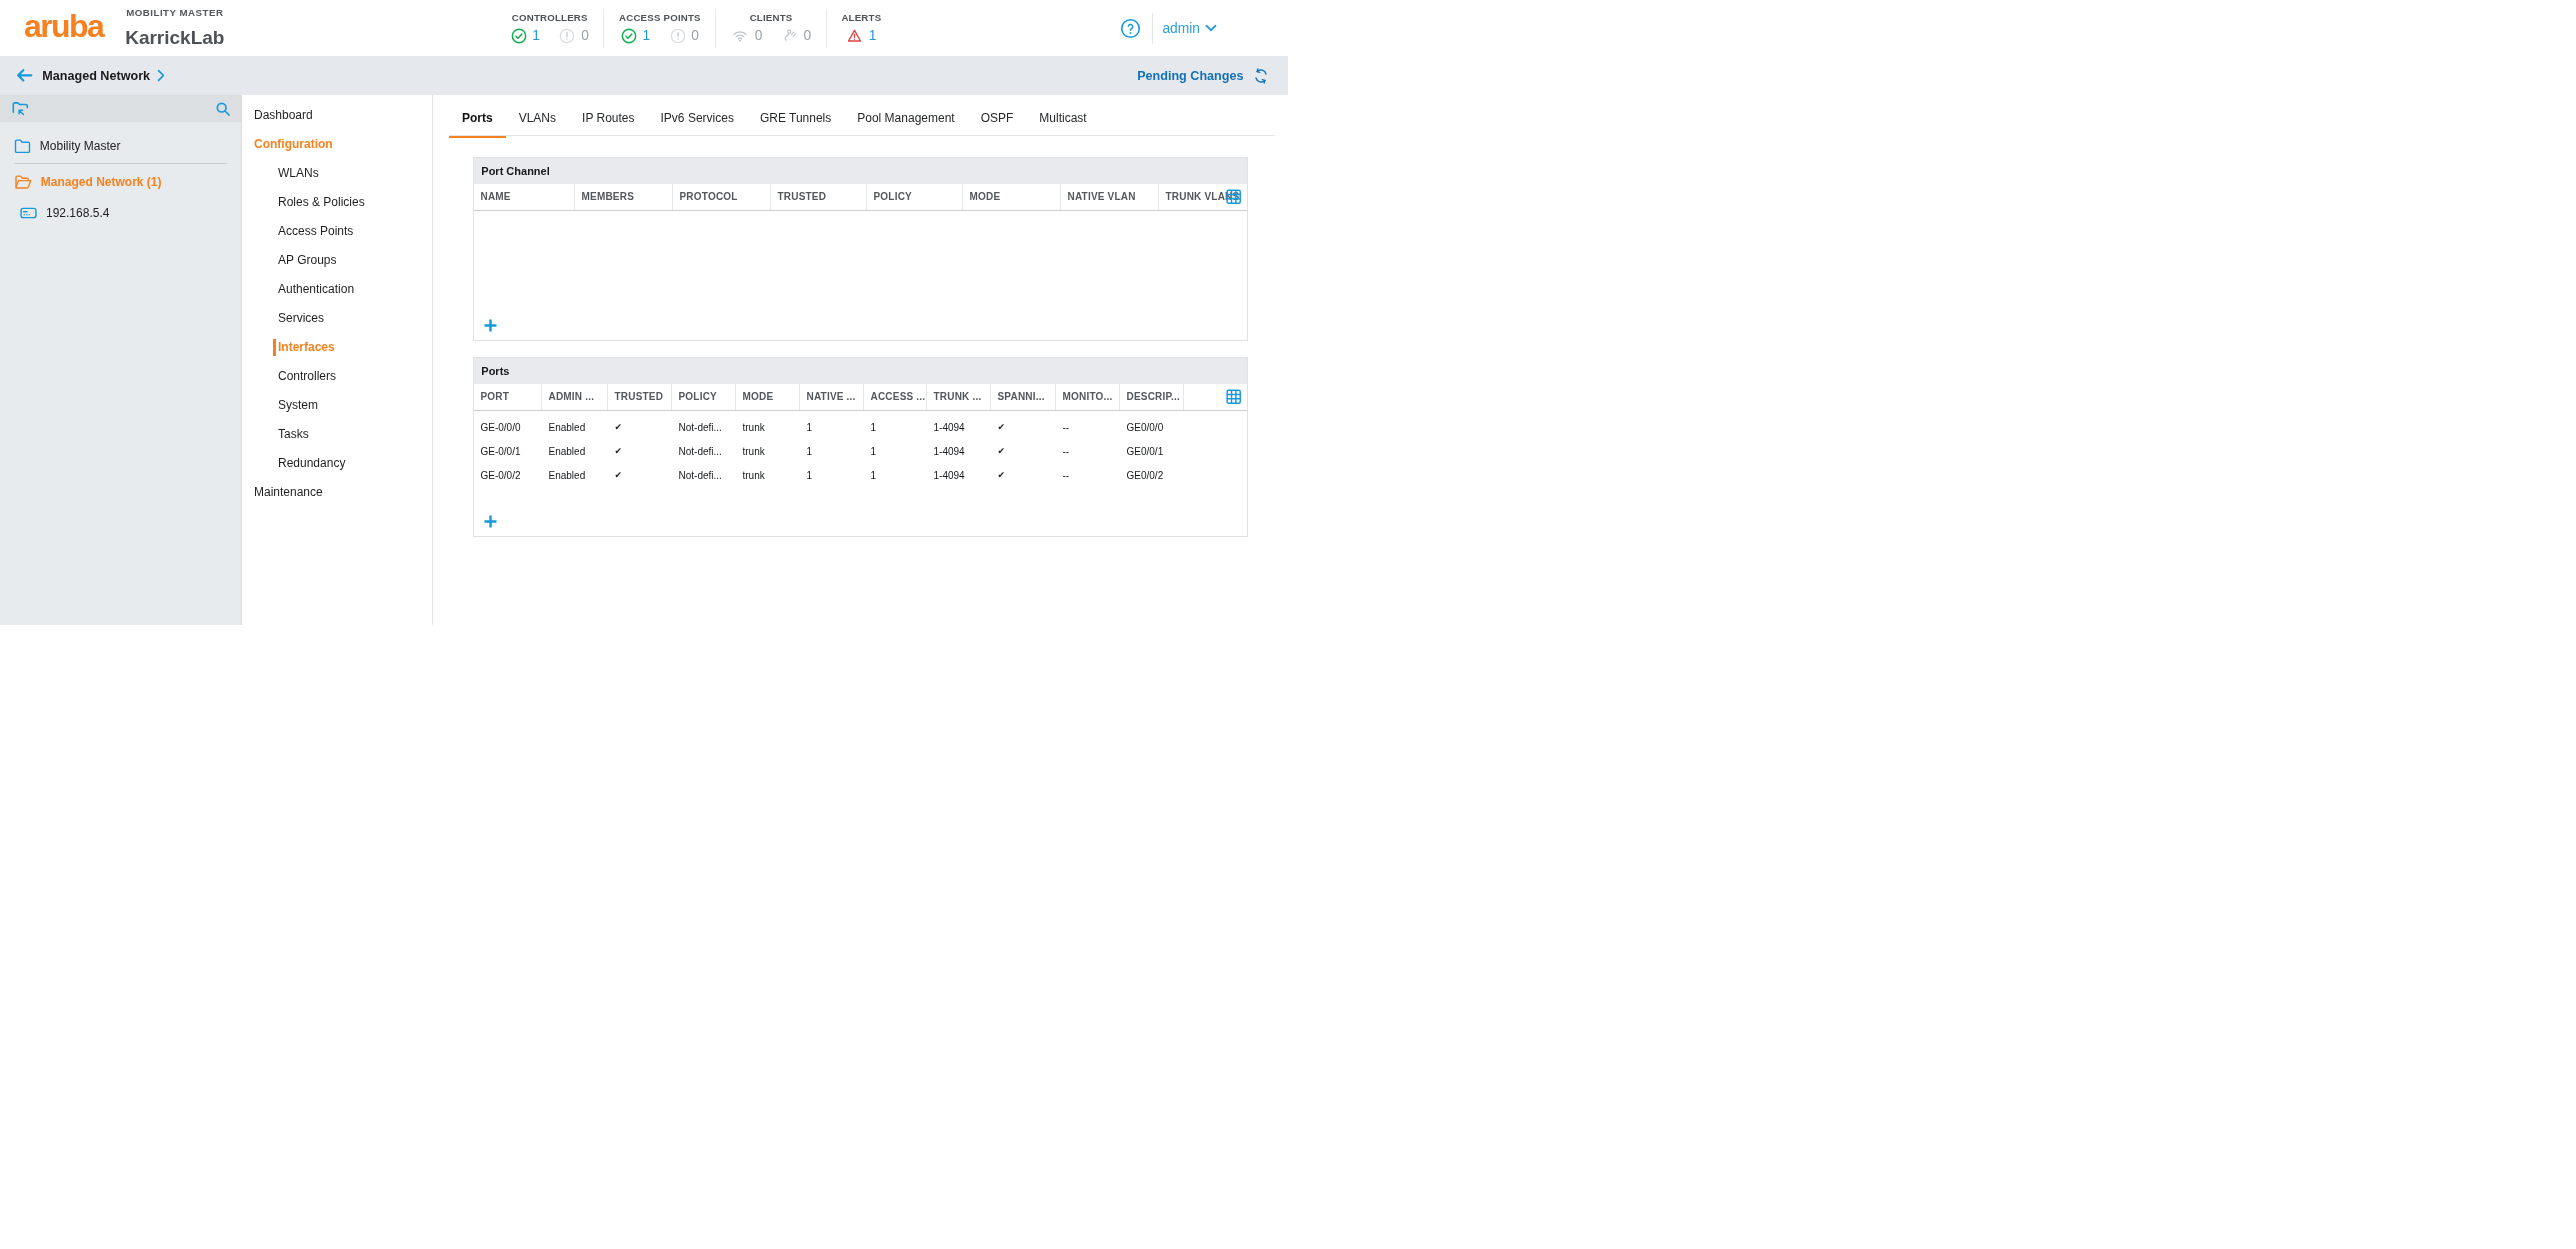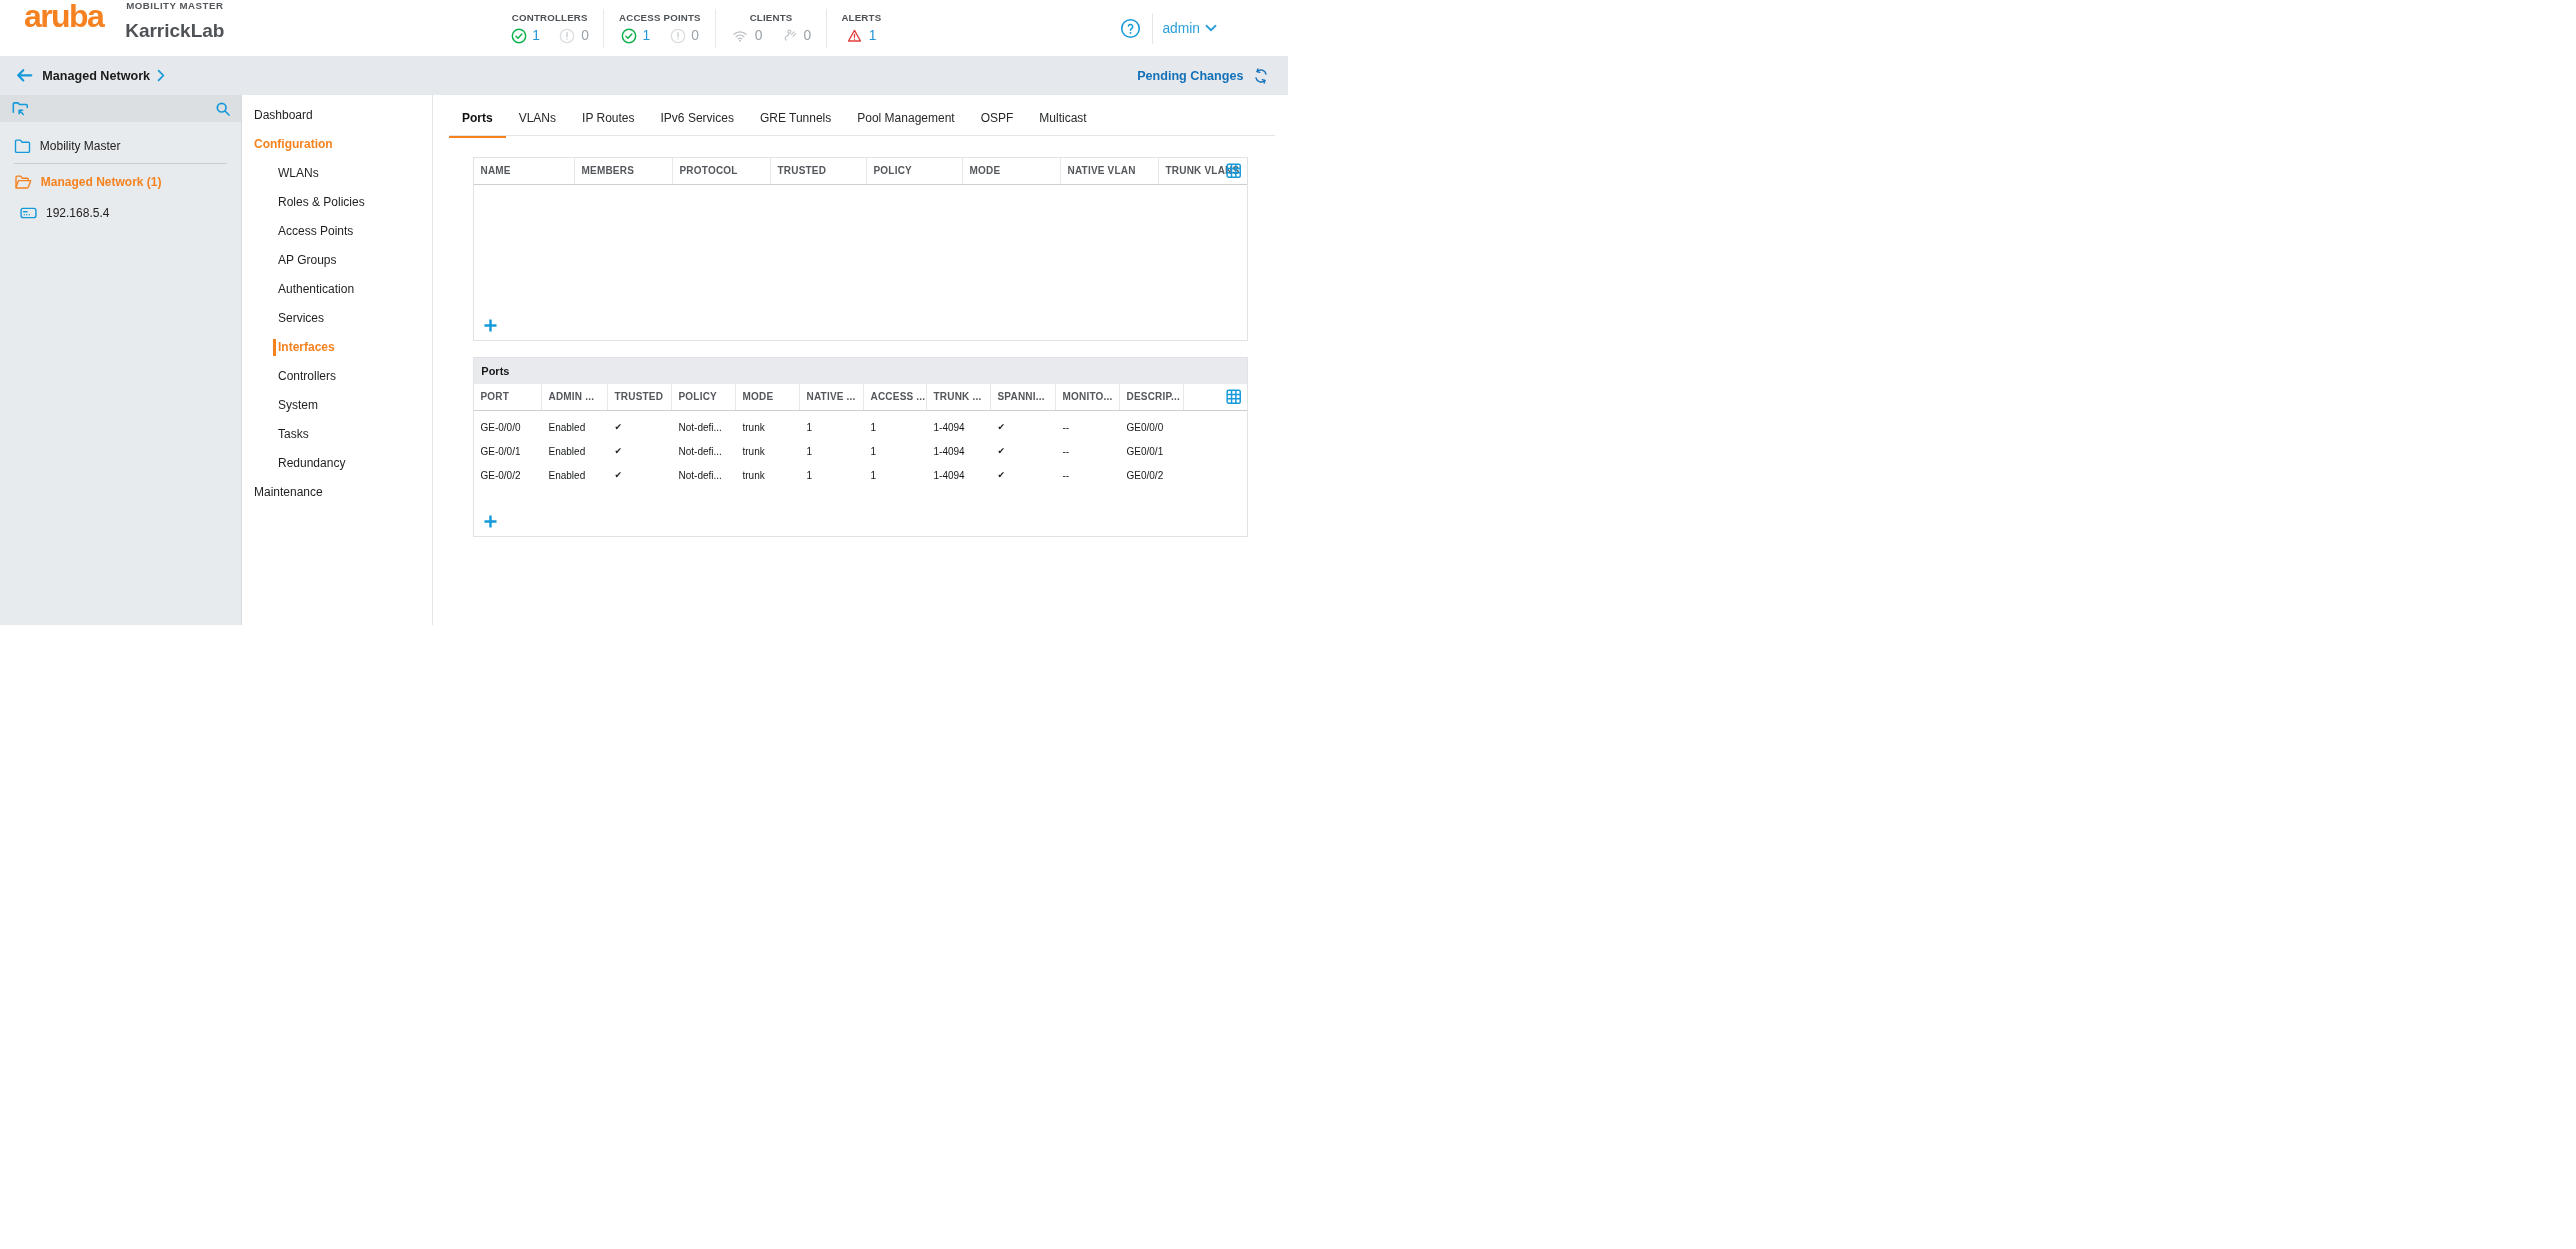--- a/index.html
+++ b/index.html
@@ -1,20 +1,20 @@
 <!DOCTYPE html>
 <html style="font-size:13px"><head>
 <meta charset="utf-8">
 <style>
   * { margin:0; padding:0; box-sizing:border-box; }
   html,body { width:1288px; height:625px; overflow:hidden; background:#fff;
     font-family:"Liberation Sans","DejaVu Sans",sans-serif; -webkit-font-smoothing:antialiased; }
 
   
-  .app-header { position:relative; height:56px; background:#fff; display:flex; }
+  .app-header { position:relative; height:56px; background:#fff; display:flex; align-items:center; }
   .logo { margin-left:24px; font-size:32px; font-weight:700; color:#f68121; letter-spacing:-1.6px; line-height:1;
           padding-bottom:4.9px; }
   .product { margin-left:22px; text-align:center; }
   .product .l1 { font-size:9.7px; font-weight:700; color:#53565a; letter-spacing:0.5px; }
   .product .l2 { font-size:19px; font-weight:700; color:#4e5256; margin-top:9px; }
 
   .stats { position:absolute; left:496px; top:0; height:56px; display:flex; align-items:center; }
   .stat-group { display:flex; flex-direction:column; align-items:center; justify-content:center;
                 padding:0 14.6px; height:39px; border-right:0.8px solid #e6e8ea; cursor:pointer; }
   .stat-group:last-child { border-right:none; }
@@ -310,20 +310,21 @@
       <div class="tab">IP Routes</div>
       <div class="tab">IPv6 Services</div>
       <div class="tab">GRE Tunnels</div>
       <div class="tab">Pool Management</div>
       <div class="tab">OSPF</div>
       <div class="tab">Multicast</div>
     </div>
     <div class="tab-line"></div>
 
     <div class="panel pc">
+      <div class="panel-header">Port Channel</div>
       <div class="thead">
         <div class="th" style="width:101px">NAME</div>
         <div class="th" style="width:98px">MEMBERS</div>
         <div class="th" style="width:98px">PROTOCOL</div>
         <div class="th" style="width:96px">TRUSTED</div>
         <div class="th" style="width:96px">POLICY</div>
         <div class="th" style="width:98px">MODE</div>
         <div class="th" style="width:98px">NATIVE VLAN</div>
         <div class="th nb" style="flex:1">TRUNK VLANS</div>
         <span class="col-icon">

